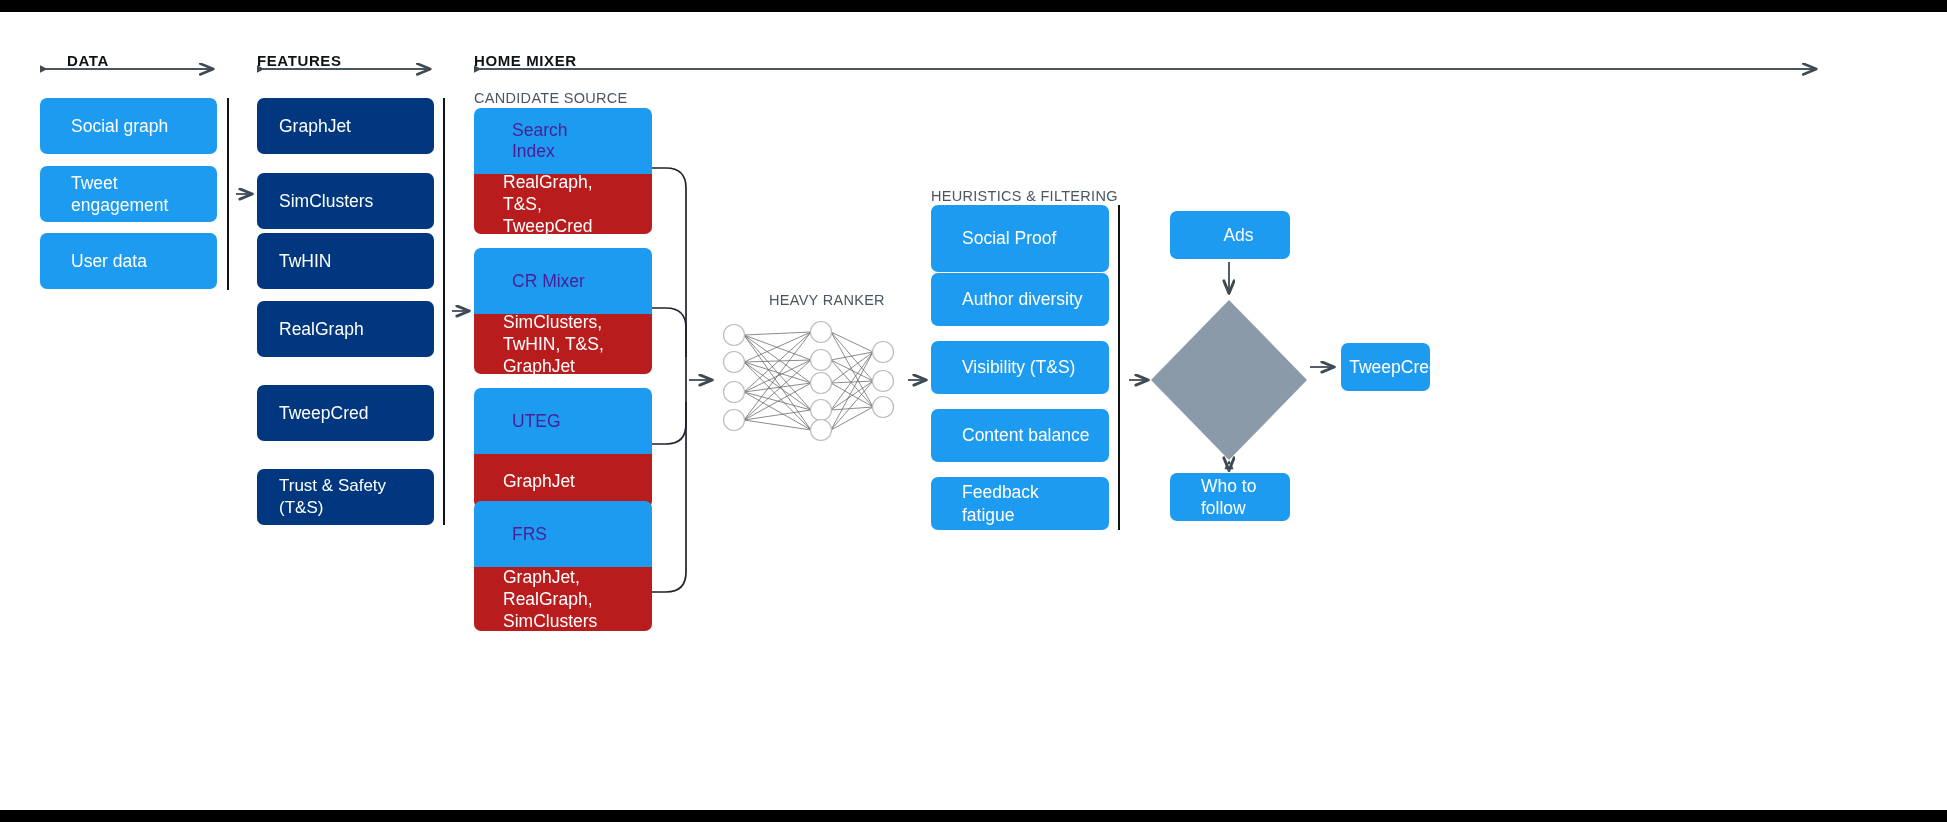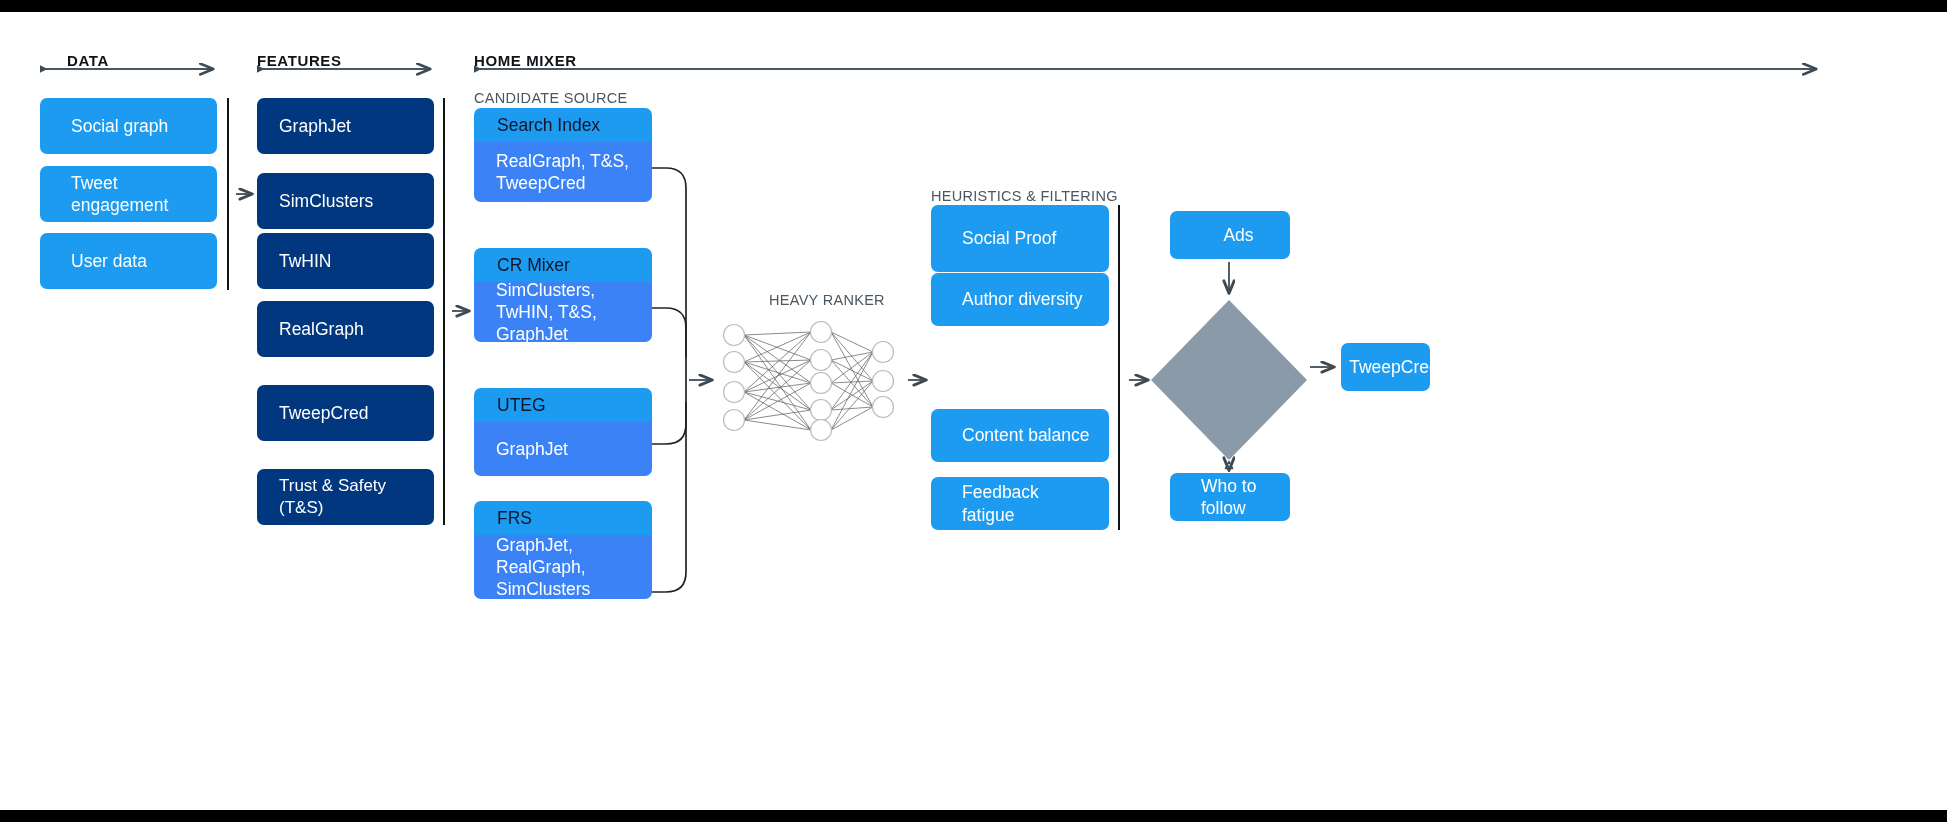--- a/index.html
+++ b/index.html
@@ -57,36 +57,36 @@
   .box.center{justify-content:center;}
 
   
   .cs-card{
     border-radius:7px;
     overflow:hidden;
     box-sizing:border-box;
   }
   .cs-head{
     background:#1d9bf0;
-    color:#0f172a;
+    color:#4c1d95;
     font-size:17.5px;
     display:flex;
     align-items:center;
-    padding:0 23px;
+    padding:0 38px;
     box-sizing:border-box;
-    height:34px;
+    height:66px;
   }
   .cs-body{
-    background:#3b82f6;
+    background:#b91c1c;
     color:#fff;
     font-size:17.5px;
     line-height:1.27;
     display:flex;
     align-items:center;
-    padding:0 22px;
+    padding:0 29px;
     box-sizing:border-box;
   }
 
   
   .vrule{background:#0f1419;width:1.6px;}
 
   svg.ov{position:absolute;left:0;top:0;width:1947px;height:798px;overflow:visible;pointer-events:none;}
 
   .diamond-label{
     position:absolute;
@@ -164,20 +164,23 @@
     <div class="abs cs-card" style="left:474px;top:489px;width:178px;">
       <div class="cs-head">FRS</div>
       <div class="cs-body" style="height:64px;">GraphJet, RealGraph, SimClusters</div>
     </div>
 
     <div class="abs box blue" style="left:931px;top:193px;width:178px;height:67px;">
       <span>Social Proof</span>
     </div>
     <div class="abs box blue" style="left:931px;top:261px;width:178px;height:53px;">
       <span>Author diversity</span>
+    </div>
+    <div class="abs box blue" style="left:931px;top:329px;width:178px;height:53px;">
+      <span>Visibility (T&amp;S)</span>
     </div>
     <div class="abs box blue" style="left:931px;top:397px;width:178px;height:53px;">
       <span>Content balance</span>
     </div>
     <div class="abs box blue" style="left:931px;top:465px;width:178px;height:53px;">
       <span>Feedback fatigue</span>
     </div>
     <div class="abs vrule" style="left:1118px;top:193px;height:325px;"></div>
 
     <div class="abs box blue center" style="left:1170px;top:199px;width:120px;height:48px;">

